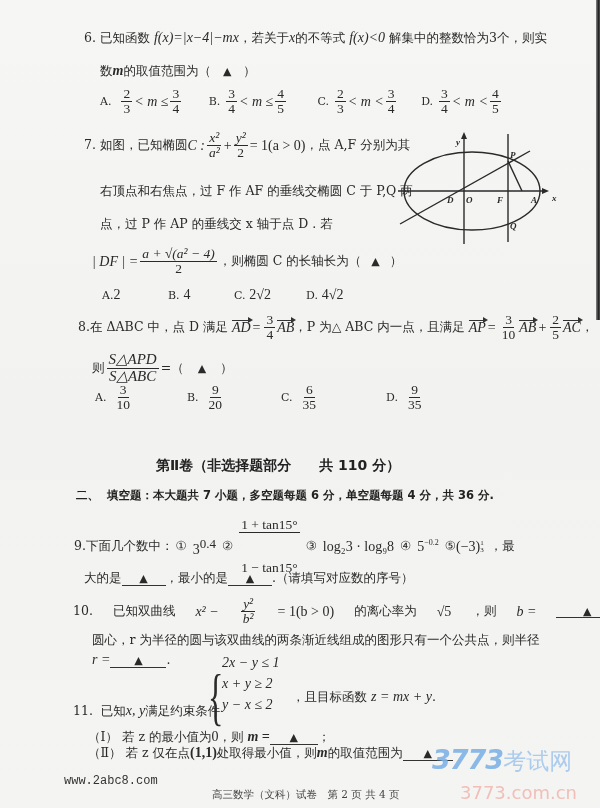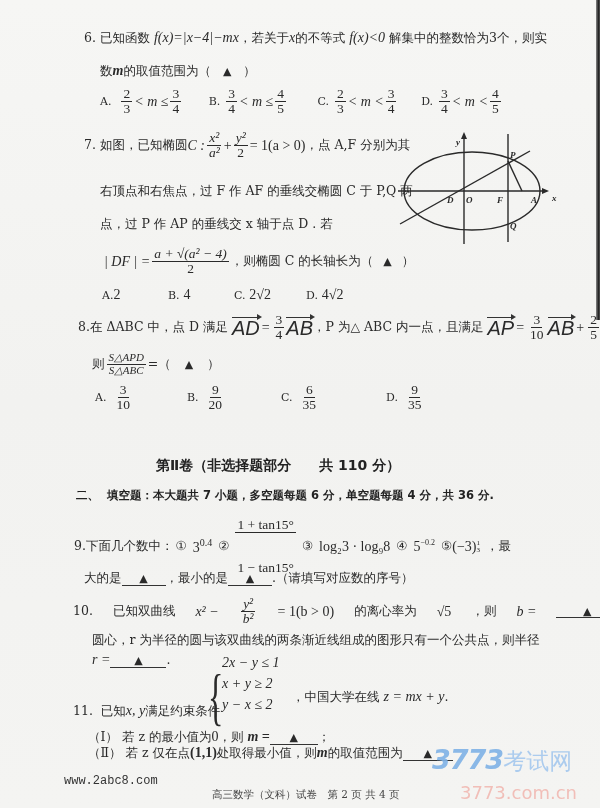--- a/index.html
+++ b/index.html
@@ -20,21 +20,21 @@
   .abs { position: absolute; white-space: nowrap; }
   .t { font-size: 12.5px; line-height: 1; }
   .sm { font-size: 11px; }
   i.v { font-family: "Liberation Serif", serif; font-style: italic; font-size: 14px; }
   .m { font-family: "Liberation Serif", serif; font-size: 14px; }
   .frac { display: inline-flex; flex-direction: column; align-items: center; vertical-align: middle; margin: 0 2px; font-family: "Liberation Serif", serif; font-size: 13.5px; line-height: 1.05; }
   .frac .num { border-bottom: 1px solid #2a2a2a; padding: 0 2px; }
   .frac .den { padding: 0 2px; }
   .tri { font-size: 11px; }
   .blank { display: inline-block; border-bottom: 1px solid #333; text-align: center; vertical-align: baseline; }
-  .vec { display: inline-block; position: relative; font-family: Liberation Sans, sans-serif; font-style: italic; font-size: 20px; }
+  .vec { display: inline-block; position: relative; font-family: Liberation Serif, serif; font-style: italic; font-size: 14px; }
   .vec::before { content: ""; position: absolute; left: 0; right: 0; top: -1px; border-top: 1px solid #333; }
   .vec::after { content: ""; position: absolute; right: -2px; top: -4px; border-left: 5px solid #333; border-top: 3px solid transparent; border-bottom: 3px solid transparent; }
   .sec-title { font-family: "DejaVu Sans", "Liberation Sans", sans-serif; font-weight: bold; font-size: 14px; color: #222; }
   .sec-sub { font-family: "DejaVu Sans", "Liberation Sans", sans-serif; font-weight: bold; font-size: 11.5px; color: #222; }
   .brace { font-family: "Liberation Serif", serif; font-size: 48px; font-weight: 100; line-height: 1; transform: scaleX(0.5); transform-origin: left; }
   .footer { font-family: "DejaVu Serif", serif; font-size: 10.5px; color: #444; }
   .url { font-family: "Liberation Mono", "DejaVu Sans Mono", monospace; font-size: 12px; color: #333; }
   .wm-num { font-family: "DejaVu Sans", sans-serif; font-weight: bold; font-style: italic; font-size: 27px; color: #7fb2e6; letter-spacing: -1px; opacity: 0.9; }
   .wm-cn { font-family: "DejaVu Sans", sans-serif; font-size: 23px; color: #a5c8ee; opacity: 0.9; }
   .wm-red { font-family: "DejaVu Sans", sans-serif; font-weight: bold; font-size: 19px; color: #e8632a; }
@@ -123,21 +123,21 @@
       <span class="m">+</span>
       <span class="frac">
           <i class="num">y²</i>
           <span class="den">2</span>
         </span>
       <span class="m">= 1(a &gt; 0)</span>
       <span>，点 A,F 分别为其</span>
     </div>
     <div class="abs t" style="left:100px; top:185px;">右顶点和右焦点，过 F 作 AF 的垂线交椭圆 C 于 P,Q 两</div>
     <div class="abs t" style="left:100px; top:218px;">点，过 P 作 AP 的垂线交 x 轴于点 D . 若</div>
-    <div class="abs t" style="left:104px; top:247px; display:flex; align-items:center;">
+    <div class="abs t" style="left:92px; top:247px; display:flex; align-items:center;">
       <i class="v">| DF | =</i>
       <span class="frac">
           <i class="num">a + √(a² − 4)</i>
           <span class="den">2</span>
         </span>
       <span>，则椭圆 C 的长轴长为（</span>
       <span class="tri" style="margin:0 10px;">▲</span>
       <span>）</span>
     </div>
     <div class="abs" style="left:102px; top:287px; display:flex; font-size:12px;">
@@ -193,21 +193,21 @@
       <span class="m" style="margin:0 2px;">+</span>
       <span class="frac">
           <span class="num">2</span>
           <span class="den">5</span>
         </span>
       <span class="vec">AC</span>
       <span>，</span>
     </div>
     <div class="abs t" style="left:92px; top:352px; display:flex; align-items:center;">
       <span>则</span>
-      <span class="frac" style="font-size:11px;">
+      <span class="frac" style="font-size:15px;">
           <i class="num">S△APD</i>
           <i class="den">S△ABC</i>
         </span>
       <span>=（</span>
       <span class="tri" style="margin:0 14px;">▲</span>
       <span>）</span>
     </div>
     <div class="abs" style="left:95px; top:383px; display:flex;">
       <div style="width:92px; display:flex; align-items:center;">
         <span class="sm">A.</span>
@@ -244,21 +244,21 @@
   <div class="abs sec-sub" style="left:76px; top:488px;">
     <span>二、</span>&nbsp;
     <span>填空题：本大题共 7 小题，多空题每题 6 分，单空题每题 4 分，共 36 分.</span>
   </div>
 
   <div>
     <div class="abs t" style="left:74px; top:518px; display:flex; align-items:center;">
       <span>9.</span>
         <span>下面几个数中：</span>
       <span style="margin-left:2px;">①</span>
-      <span class="m" style="margin-left:6px;"><span>3</span><sup style="font-size:10px;">0.4</sup></span>
+      <span class="m" style="margin-left:6px;"><span>3</span><sup style="font-size:13px;">0.4</sup></span>
       <span style="margin-left:6px;">②</span>
       <span class="frac" style="margin-left:6px;gap:28px;">
           <span class="num">1 + tan15°</span>
           <span class="den">1 − tan15°</span>
         </span>
       <span style="margin-left:4px;">③</span>
       <span class="m" style="margin-left:6px;">log₂3 · log₉8</span>
       <span style="margin-left:6px;">④</span>
       <span class="m" style="margin-left:6px;"><span>5</span><sup style="font-size:8px;">−0.2</sup></span>
       <span style="margin-left:6px;">⑤</span>
@@ -303,21 +303,21 @@
       <span>11.</span>&nbsp;
       <span>已知</span><i class="v">x, y</i><span>满足约束条件</span>
     </div>
     <div class="abs brace" style="left:208px; top:665px; font-size:64px; color:#2a2a2a;">{</div>
     <div class="abs" style="left:222px; top:652px; line-height:20px;">
       <div><i class="v">2x − y ≤ 1</i></div>
       <div><i class="v">x + y ≥ 2</i></div>
       <div><i class="v">y − x ≤ 2</i></div>
     </div>
     <div class="abs t" style="left:292px; top:690px;">
-      <span>，中国大学在线</span>
+      <span>，且目标函数</span>
       <i class="v">z = mx + y</i><span>.</span>
     </div>
     <div class="abs t" style="left:88px; top:730px;">
       <span>（Ⅰ）</span>
       <span>若 z 的最小值为</span><span class="m">0</span><span>，则</span>
       <i class="v" style="font-weight:bold;">m =</i><span class="blank" style="width:48px;"><span class="tri">▲</span></span><span>；</span>
     </div>
     <div class="abs t" style="left:88px; top:746px;">
       <span>（Ⅱ）</span>
       <span>若 z 仅在点</span><span class="m" style="font-weight:bold;">(1,1)</span><span>处取得最小值，则</span><i class="v" style="font-weight:bold;">m</i><span>的取值范围为</span><span class="blank" style="width:50px;"><span class="tri">▲</span></span>

